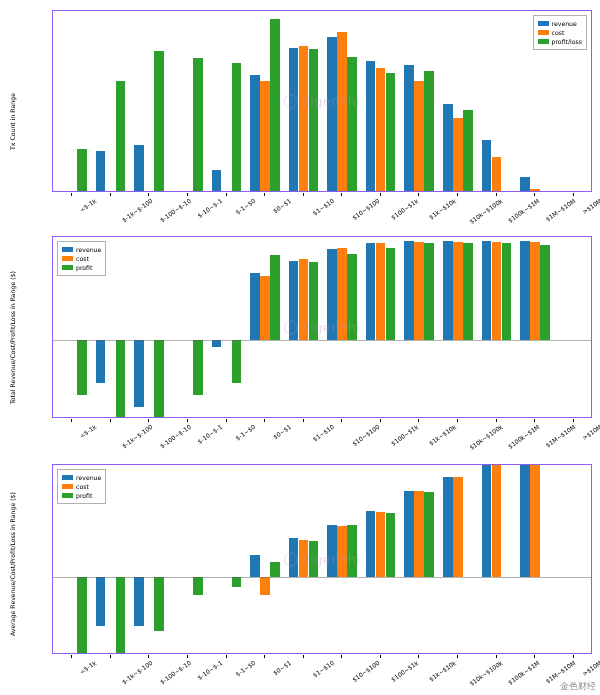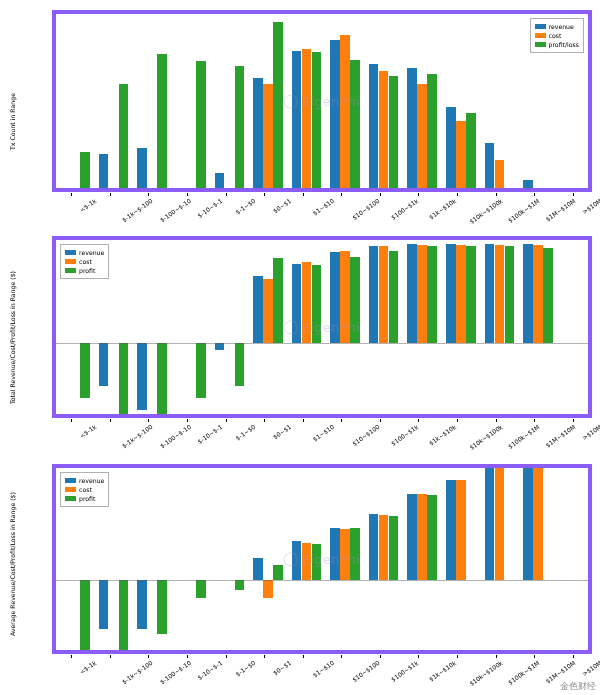--- a/index.html
+++ b/index.html
@@ -23,21 +23,21 @@
     left: 0;
     width: 600px;
   }
   #panel0 { top: 0px;   height: 225px; }
   #panel1 { top: 228px; height: 225px; }
   #panel2 { top: 456px; height: 239px; }
 
   .plot-area {
     position: absolute;
     box-sizing: border-box;
-    border: 4px solid #8b5cf6;
+    border: 1px solid #8b5cf6;
     background: #ffffff;
     overflow: hidden;
   }
   
   #plot0 { left: 52px; top: 10px;  width: 540px; height: 182px; }
   #plot1 { left: 52px; top: 8px;   width: 540px; height: 182px; }
   #plot2 { left: 52px; top: 8px;   width: 540px; height: 190px; }
 
   .ylabel {
     position: absolute;

